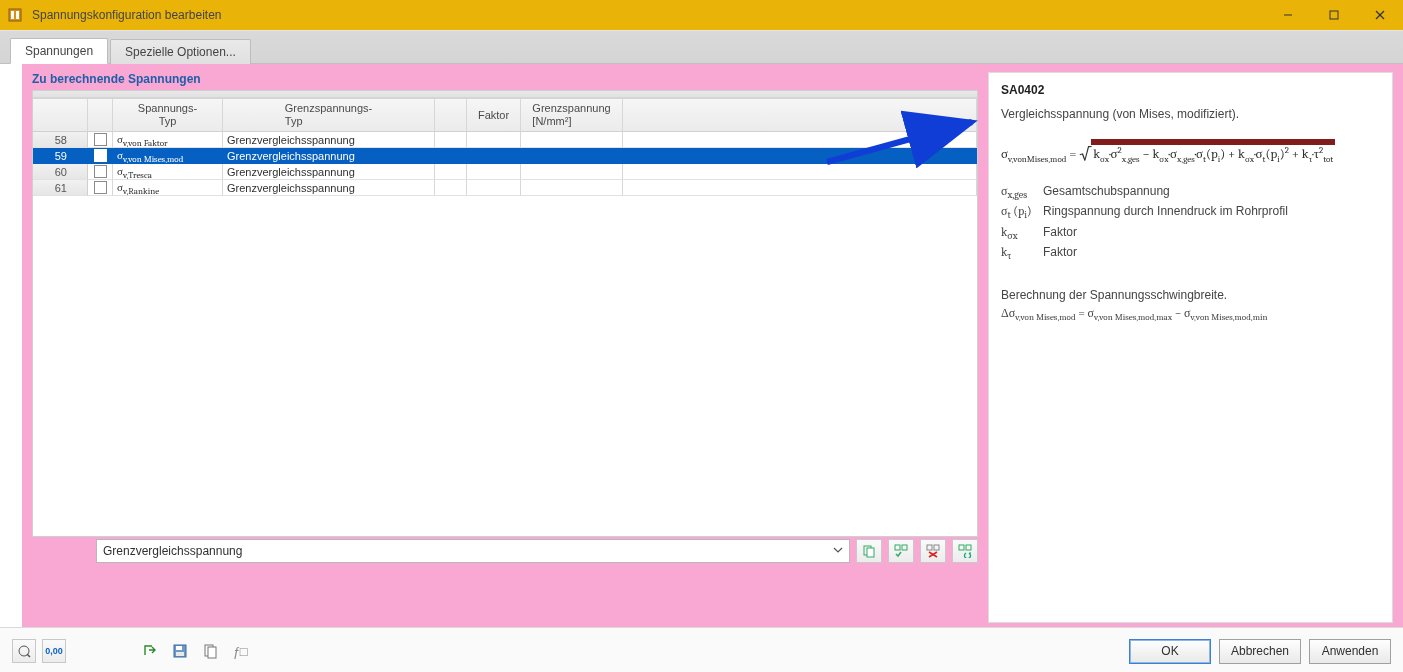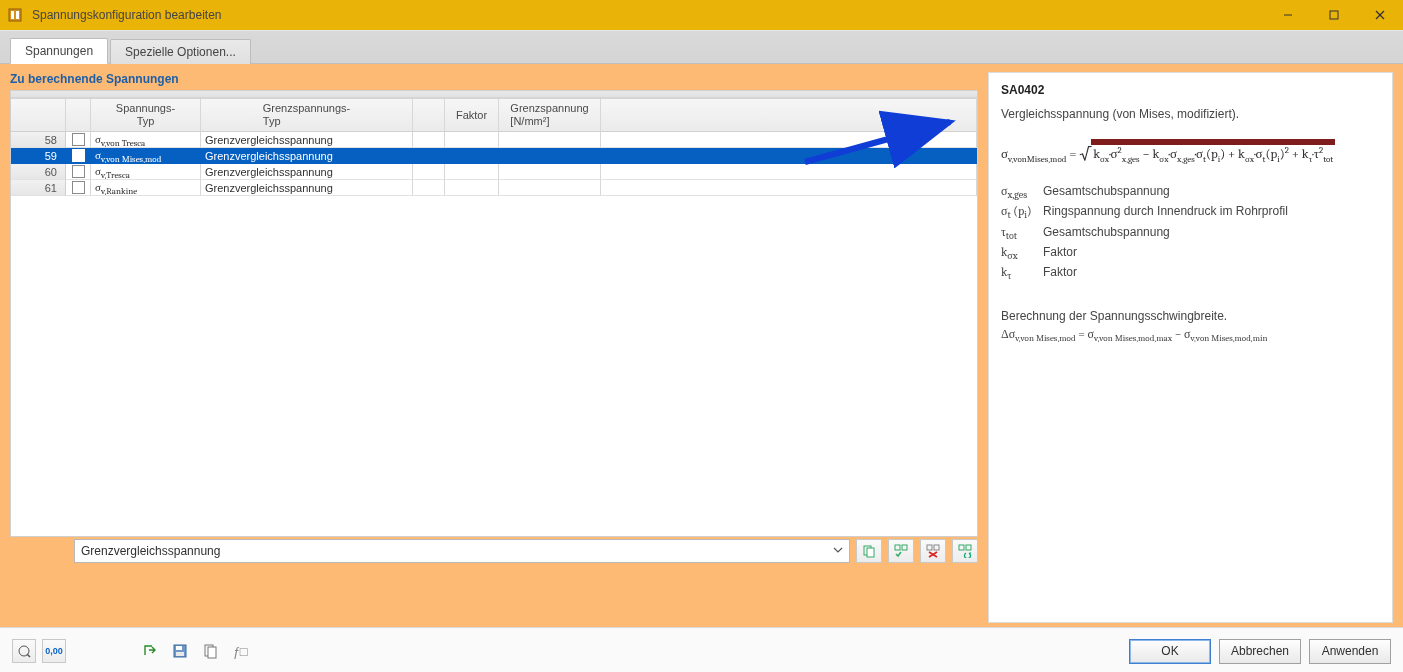--- a/index.html
+++ b/index.html
@@ -68,21 +68,22 @@
     border-bottom: 1px solid #ffffff;
     font-weight: normal;
   }
   
   .main {
     display: flex;
     height: 563px; 
     padding: 8px 10px 4px 10px;
     box-sizing: border-box;
     gap: 10px;
-    background: #fdba74;
+    background: #f9a8d4;
+    margin-left: 22px;
   }
   .leftpane {
     flex: 1 1 auto;
     display: flex;
     flex-direction: column;
     min-width: 0;
   }
   .rightpane {
     flex: 0 0 405px;
     border: 1px solid #dcdcdc;
@@ -129,21 +130,21 @@
   .ghead .gcell {
     background: linear-gradient(#f6f6f6, #ebebeb);
     justify-content: center;
     text-align: center;
     font-size: 11px;
     line-height: 13px;
     color: #4a4a4a;
     border-top: 1px solid #d5d5d5;
     border-bottom: 1px solid #d0d0d0;
   }
-  .c-num   { flex: 0 0 55px; justify-content: flex-end; padding-right: 8px; color:#555;}
+  .c-num   { flex: 0 0 55px; justify-content: flex-end; padding-right: 20px; color:#555;}
   .c-chk   { flex: 0 0 25px; justify-content: center;}
   .c-type  { flex: 0 0 110px;}
   .c-limit { flex: 0 0 212px;}
   .c-fgap1 { flex: 0 0 32px;}
   .c-faktor{ flex: 0 0 54px; justify-content:center;}
   .c-gnm   { flex: 0 0 102px; justify-content:center;}
   .c-rest  { flex: 1 1 auto;}
   .grow .gcell { border-bottom: 1px solid #e2e2e2;}
   .grow .c-num { background: linear-gradient(#f1f1f1,#e6e6e6); border-right:1px solid #cfcfcf;}
   tr.selected, .grow.selected .gcell { background:#0560c1; color:#ffffff; border-color:#0560c1;}
@@ -313,21 +314,21 @@
         </div>
         <div class="gcell c-rest"></div>
       </div>
 
       <div id="grid-rows">
           <div class="grow">
             <div class="gcell c-num">58</div>
             <div class="gcell c-chk">
               <span class="chkbox"></span>
             </div>
-            <div class="gcell c-type" style="font-family:Cambria,'Times New Roman',serif">σ<span class="sub">v,von Tresca</span></div>
+            <div class="gcell c-type" style="font-family:Cambria,'Times New Roman',serif">σ<span class="sub">v,von Faktor</span></div>
             <div class="gcell c-limit">Grenzvergleichsspannung</div>
             <div class="gcell c-fgap1"></div>
             <div class="gcell c-faktor"></div>
             <div class="gcell c-gnm"></div>
             <div class="gcell c-rest"></div>
           </div>
           <div class="grow selected">
             <div class="gcell c-num">59</div>
             <div class="gcell c-chk">
               <span class="chkbox"></span>
@@ -428,24 +429,20 @@
     <div class="deftab">
       <div>
           <span class="sym">σ<sub>x,ges</sub></span>
           <span>Gesamtschubspannung</span>
         </div>
       <div>
           <span class="sym">σ<sub>t</sub> (p<sub>i</sub>)</span>
           <span>Ringspannung durch Innendruck im Rohrprofil</span>
         </div>
       <div>
-          <span class="sym">τ<sub>tot</sub></span>
-          <span>Gesamtschubspannung</span>
-        </div>
-      <div>
           <span class="sym">k<sub>σx</sub></span>
           <span>Faktor</span>
         </div>
       <div>
           <span class="sym">k<sub>τ</sub></span>
           <span>Faktor</span>
         </div>
     </div>
 
     <p style="margin-top:26px">Berechnung der Spannungsschwingbreite.</p>

